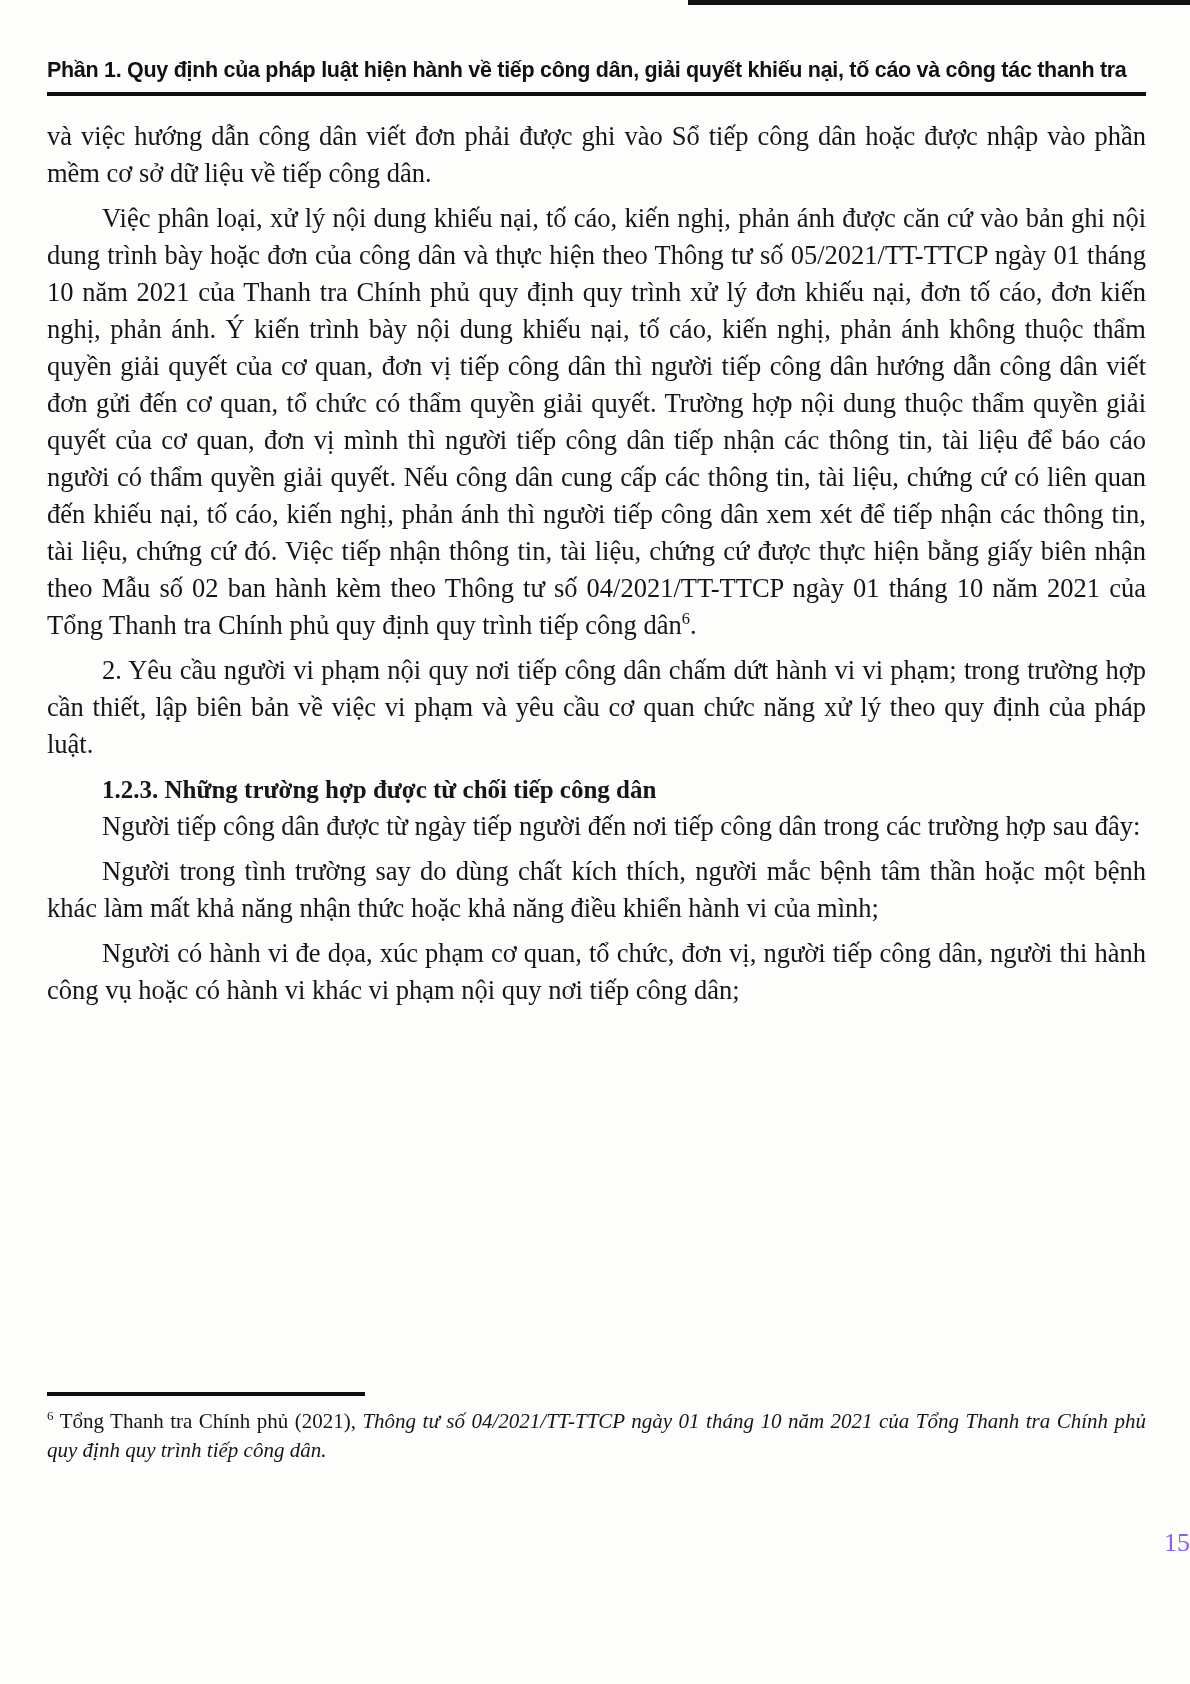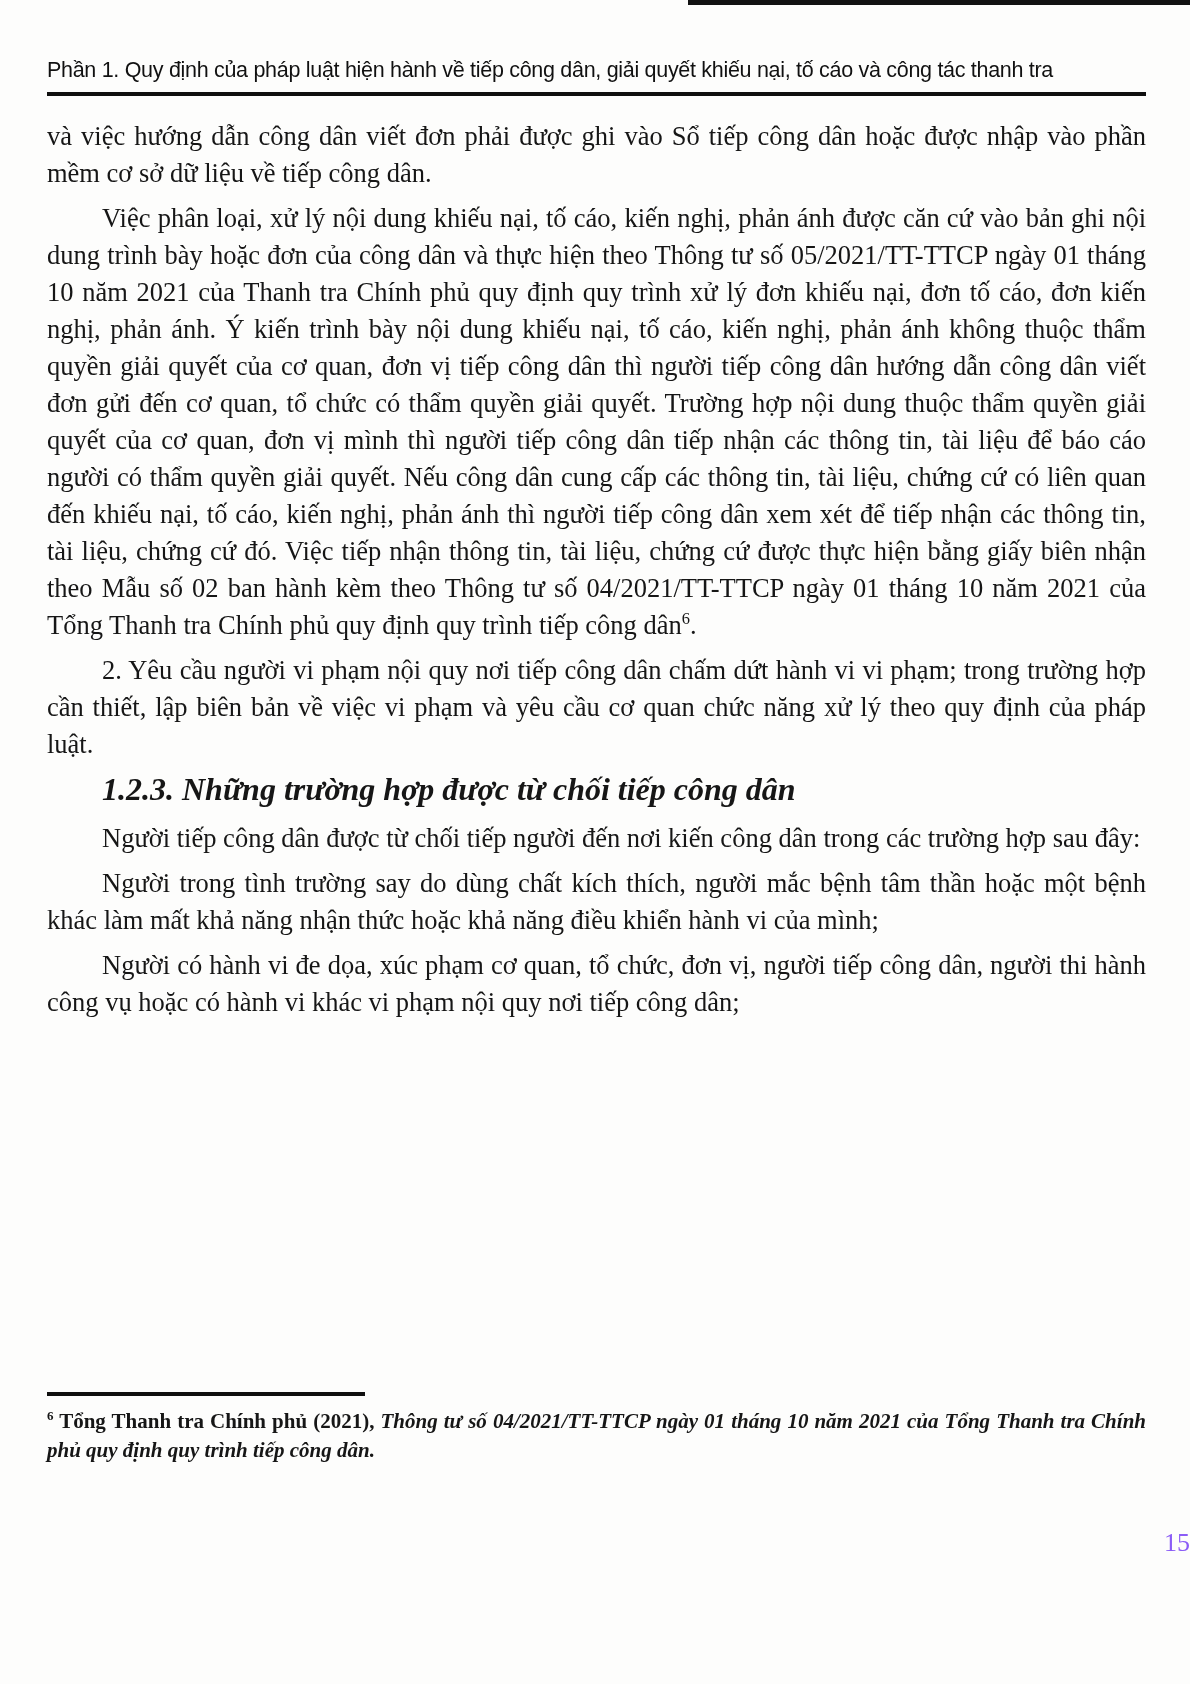--- a/index.html
+++ b/index.html
@@ -23,21 +23,21 @@
     background: #121212;
   }
   .page-header {
     position: absolute;
     top: 58px;
     left: 47px;
     right: 44px;
   }
   .header-text {
     font-family: "Liberation Sans", sans-serif;
-    font-weight: normal;
+    font-weight: bold;
     font-size: 21.5px;
     letter-spacing: -0.3px;
     white-space: nowrap;
     color: #111;
   }
   .header-rule {
     margin-top: 9px;
     height: 4px;
     background: #0f0f0f;
   }
@@ -49,47 +49,45 @@
     font-size: 26.5px;
     line-height: 37px;
     text-align: justify;
   }
   .document-body p {
     text-indent: 55px;
     margin-bottom: 8px;
   }
   .document-body p.noindent { text-indent: 0; }
   .subheading {
-    font-size: 32px;
+    font-size: 25px;
     line-height: 37px;
     font-weight: bold;
-    font-style: italic;
     text-indent: 55px;
     text-align: left;
-    margin-bottom: 12px;
+    margin-bottom: 0;
   }
   sup { font-size: 0.62em; line-height: 0; }
   .page-footer {
     position: absolute;
     top: 1392px;
     left: 47px;
     right: 44px;
   }
   .footnote-rule {
     width: 318px;
     height: 4px;
     background: #0f0f0f;
     margin-bottom: 11px;
   }
   .footnote {
     font-size: 21px;
     line-height: 29px;
     text-align: justify;
     color: #161616;
-    font-weight: bold;
   }
   .footnote em { font-style: italic; }
   .page-number {
     position: absolute;
     top: 1528px;
     left: 0;
     width: 100%;
     text-align: right;
     font-size: 26px;
     color: #8b5cf6;
@@ -109,21 +107,21 @@
 
   <main class="document-body">
     <p class="noindent">và việc hướng dẫn công dân viết đơn phải được ghi vào Sổ tiếp công dân hoặc được nhập vào phần mềm cơ sở dữ liệu về tiếp công dân.</p>
 
     <p><span>Việc phân loại, xử lý nội dung khiếu nại, tố cáo, kiến nghị, phản ánh được căn cứ vào bản ghi nội dung trình bày hoặc đơn của công dân và thực hiện theo Thông tư số 05/2021/TT-TTCP ngày 01 tháng 10 năm 2021 của Thanh tra Chính phủ quy định quy trình xử lý đơn khiếu nại, đơn tố cáo, đơn kiến nghị, phản ánh. Ý kiến trình bày nội dung khiếu nại, tố cáo, kiến nghị, phản ánh không thuộc thẩm quyền giải quyết của cơ quan, đơn vị tiếp công dân thì người tiếp công dân hướng dẫn công dân viết đơn gửi đến cơ quan, tổ chức có thẩm quyền giải quyết. Trường hợp nội dung thuộc thẩm quyền giải quyết của cơ quan, đơn vị mình thì người tiếp công dân tiếp nhận các thông tin, tài liệu để báo cáo người có thẩm quyền giải quyết. Nếu công dân cung cấp các thông tin, tài liệu, chứng cứ có liên quan đến khiếu nại, tố cáo, kiến nghị, phản ánh thì người tiếp công dân xem xét để tiếp nhận các thông tin, tài liệu, chứng cứ đó. Việc tiếp nhận thông tin, tài liệu, chứng cứ được thực hiện bằng giấy biên nhận theo Mẫu số 02 ban hành kèm theo Thông tư số 04/2021/TT-TTCP ngày 01 tháng 10 năm 2021 của Tổng Thanh tra Chính phủ quy định quy trình tiếp công dân</span><sup>6</sup><span>.</span></p>
 
     <p>2. Yêu cầu người vi phạm nội quy nơi tiếp công dân chấm dứt hành vi vi phạm; trong trường hợp cần thiết, lập biên bản về việc vi phạm và yêu cầu cơ quan chức năng xử lý theo quy định của pháp luật.</p>
 
     <h3 class="subheading">1.2.3. Những trường hợp được từ chối tiếp công dân</h3>
 
-    <p>Người tiếp công dân được từ chối tiếp người đến nơi kiến công dân trong các trường hợp sau đây:</p>
+    <p>Người tiếp công dân được từ ngày tiếp người đến nơi tiếp công dân trong các trường hợp sau đây:</p>
 
     <p>Người trong tình trường say do dùng chất kích thích, người mắc bệnh tâm thần hoặc một bệnh khác làm mất khả năng nhận thức hoặc khả năng điều khiển hành vi của mình;</p>
 
     <p>Người có hành vi đe dọa, xúc phạm cơ quan, tổ chức, đơn vị, người tiếp công dân, người thi hành công vụ hoặc có hành vi khác vi phạm nội quy nơi tiếp công dân;</p>
 
 
   </main>
 
   <footer class="page-footer">
     <div class="footnote-rule"></div>

